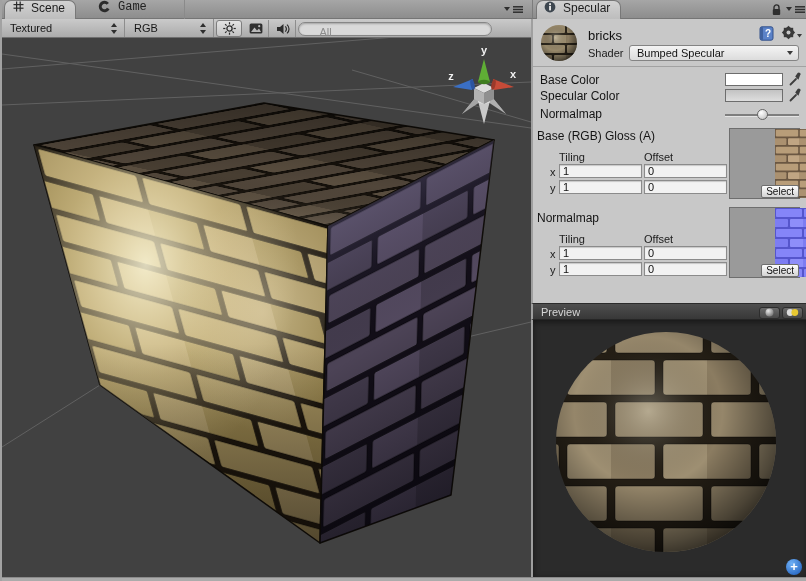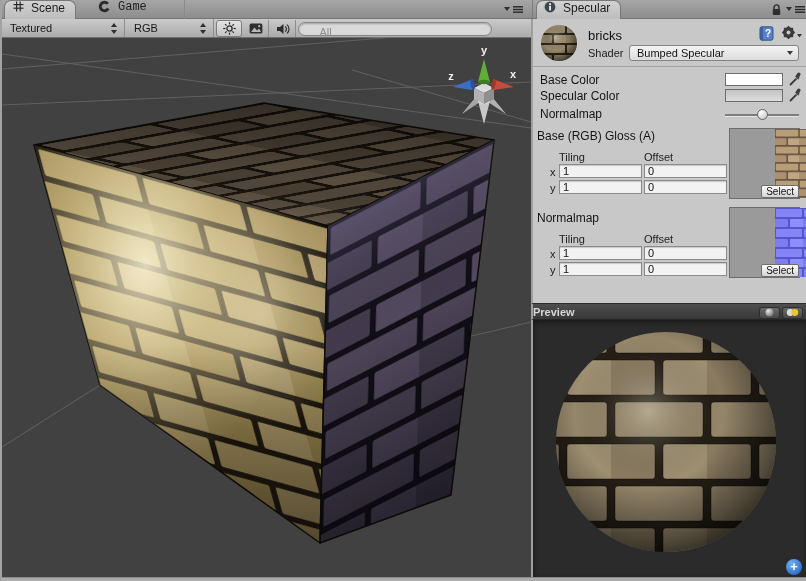--- a/index.html
+++ b/index.html
@@ -42,21 +42,21 @@
   .eyedrop { position:absolute; left:787px; width:12px; height:14px; }
   .slider { position:absolute; left:723px; top:108px; width:74px; height:13px; }
   .slider .track { position:absolute; left:0; right:0; top:6px; height:2px; background:#7e7e7e; box-shadow:0 1px 0 rgba(255,255,255,.5); }
   .slider .thumb { position:absolute; top:1px; width:11px; height:11px; border-radius:50%; background:radial-gradient(circle at 35% 30%, #ffffff, #cfcfcf 70%, #a8a8a8); border:1px solid #666; }
   .field { position:absolute; width:83px; height:14px; background:#f2f2f2; border:1px solid #8b8b8b; box-shadow:inset 0 1px 1px rgba(0,0,0,.18); font-size:11px; color:#111; padding:0 3px; font-family:"Liberation Sans",sans-serif; outline:none; }
   .thumb-wrap { position:absolute; left:727px; width:71px; height:71px; border:1px solid #6e6e6e; background:#9a9a9a;padding-left:45px; }
   .select-btn { position:absolute; right:0; bottom:0; height:13px; padding:0 4px; font-size:10px; color:#111; background:linear-gradient(#fdfdfd,#d4d4d4); border:1px solid #6f6f6f; border-radius:2px; line-height:11px; }
 
   
   .preview-header { position:absolute; left:529px; top:303px; width:277px; height:17px; background:linear-gradient(#4e4e4e,#383838); border-top:1px solid #2b2b2b; border-bottom:1px solid #262626; border-left:2px solid #9f9f9f; display:flex; align-items:center; }
-  .preview-header .ptitle { font-weight:bold; font-size:11px; color:#d6d6d6; }
+  .preview-header .ptitle { font-weight:normal; font-size:11px; color:#d6d6d6; margin-left:8px; }
   .pbtn { position:absolute; top:2.5px; width:21px; height:12px; background:linear-gradient(#6a6a6a,#484848); border:1px solid #2d2d2d; border-radius:3px; display:flex; align-items:center; justify-content:center; }
   .preview-body { position:absolute; left:529px; top:320px; width:277px; height:257px; background:#2b2b2b; border-left:2px solid #9f9f9f; box-shadow:inset 0 2px 6px rgba(0,0,0,.5); }
   .plus-btn { position:absolute; left:253px; top:239px; width:16px; height:16px; border-radius:50%; background:radial-gradient(circle at 35% 28%, #6fb0f5, #2f6fc8 75%); color:#fff; font-size:13px; line-height:15px; text-align:center; font-weight:bold; }
 
   .bottom-strip { position:absolute; left:0; top:577px; width:806px; height:4px; background:#ababab; border-top:1px solid #8a8a8a; }
 </style>
 </head>
 <body>
 
 <div class="window">

